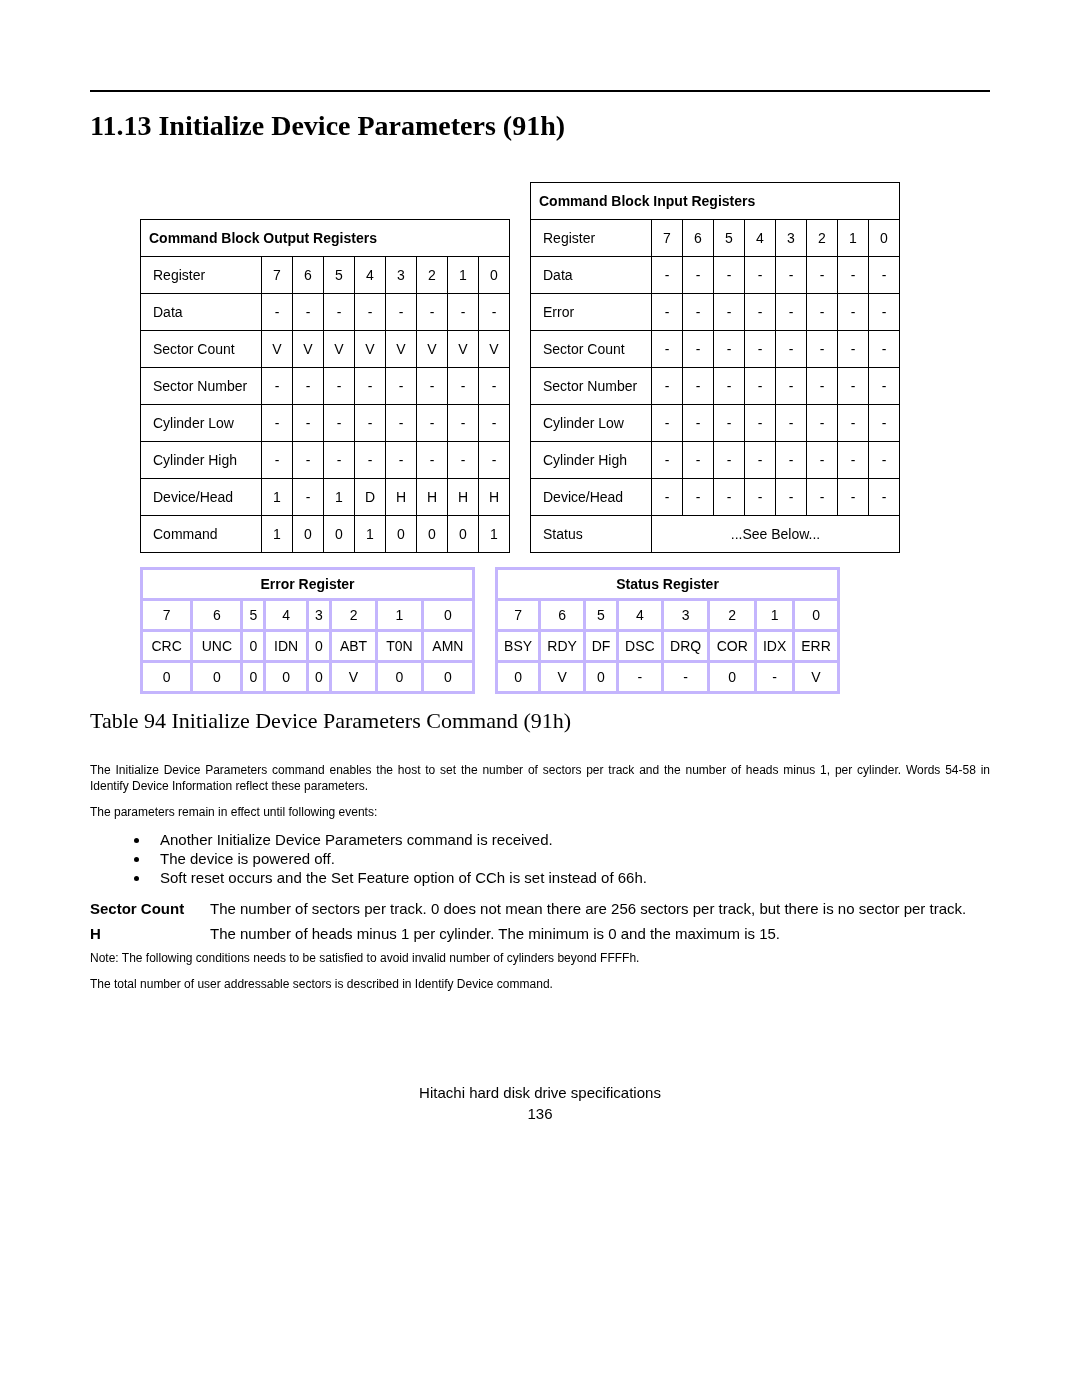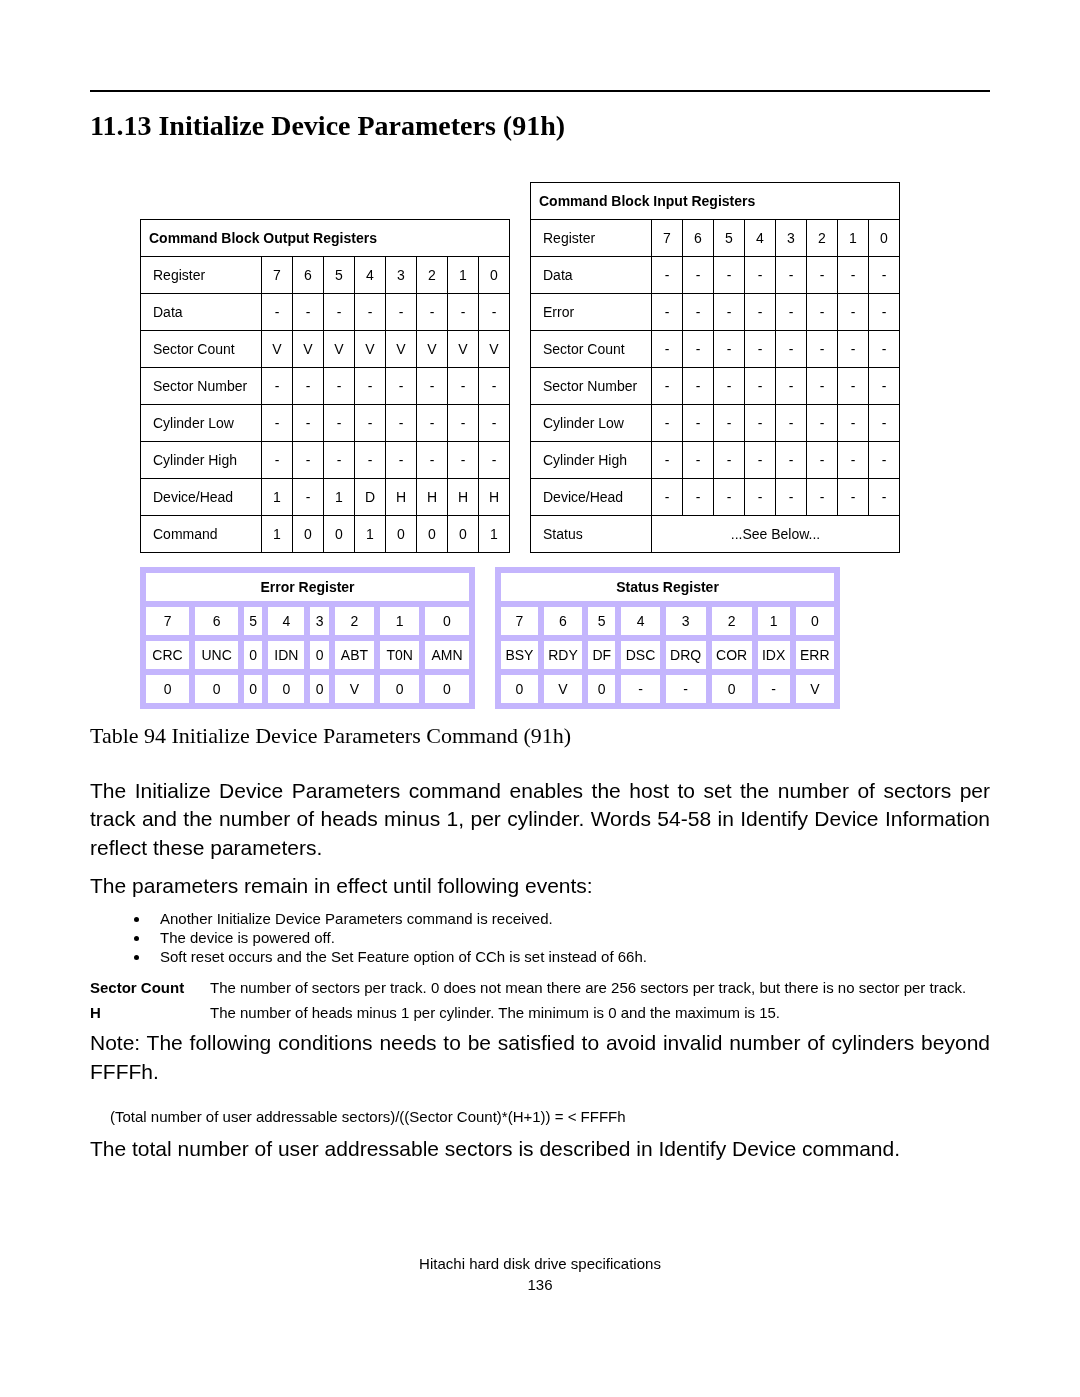--- a/index.html
+++ b/index.html
@@ -50,35 +50,35 @@
   }
   table.register-table td.labelcell {
     width: 100px;
     padding-left: 12px;
   }
   table.ersr {
     border-collapse: collapse;
     font-size: 14px;
   }
   table.ersr th, table.ersr td {
-    border: 6px solid #c4b5fd;
+    border: 3px solid #c4b5fd;
     padding: 6px 4px;
     text-align: center;
     font-weight: normal;
   }
   table.ersr .header-cell {
     font-weight: bold;
   }
   .caption {
     font-family: "Times New Roman", serif;
     font-size: 22px;
     margin: 10px 0 28px 0;
   }
   p.body {
-    font-size: 21px;
+    font-size: 12px;
     margin: 0 0 10px 0;
     line-height: 1.35;
     text-align: justify;
   }
   ul.bullets {
     margin: 4px 0 14px 0;
     padding-left: 60px;
   }
   ul.bullets li {
     font-size: 15px;
@@ -414,21 +414,20 @@
     <div class="param-label">Sector Count</div>
     <div class="param-text">The number of sectors per track. 0 does not mean there are 256 sectors per track, but there is no sector per track.</div>
   </div>
   <div class="param-row">
     <div class="param-label">H</div>
     <div class="param-text">The number of heads minus 1 per cylinder. The minimum is 0 and the maximum is 15.</div>
   </div>
 
   <p class="body">Note: The following conditions needs to be satisfied to avoid invalid number of cylinders beyond FFFFh.</p>
 
-  <div class="formula">(Total number of user addressable sectors)/((Sector Count)*(H+1)) = &lt; FFFFh</div>
 
   <p class="body">The total number of user addressable sectors is described in Identify Device command.</p>
 
   <div class="footer">
     <div>Hitachi hard disk drive specifications</div>
     <div>136</div>
   </div>
 </div>
 
 </body></html>

